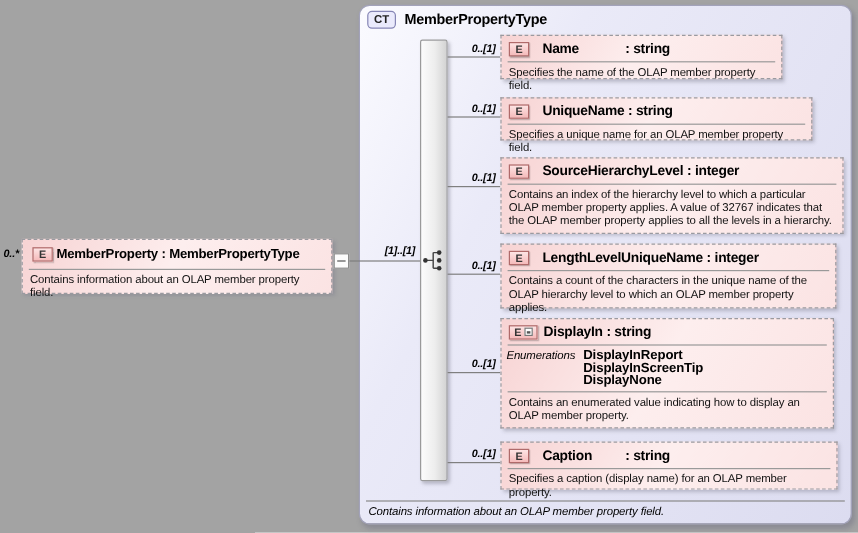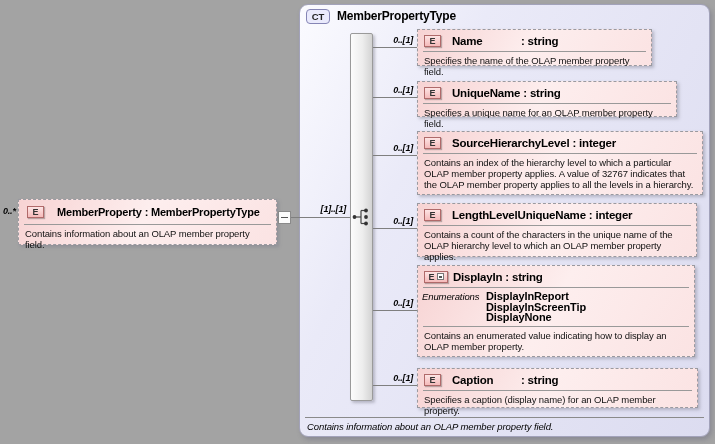--- a/index.html
+++ b/index.html
@@ -51,21 +51,21 @@
   .eltype{font-size:11.5px;font-weight:bold;margin-left:3px;letter-spacing:-0.2px;white-space:nowrap;}
   .sep{height:1px;background:#999;margin:0 5px;}
   .annot{font-size:9.5px;line-height:11px;color:#111;
          padding:3px 5px 2px 6px;letter-spacing:-0.1px;}
   .enum{display:flex;padding:3px 5px 3px 4px;}
   .enumlab{flex:none;width:64px;font-size:9.5px;font-style:italic;letter-spacing:-0.1px;}
   .enumvals{font-size:11px;font-weight:bold;line-height:10.5px;letter-spacing:-0.1px;}
 
   
   .rootbox .head{height:24px;padding-left:8px;}
-  .rootbox .elname{margin-left:13px;font-size:11px;}
+  .rootbox .elname{margin-left:3px;font-size:11px;}
   .rootbox .eltype{font-size:11px;}
 
   
   .toggle{position:absolute;left:278px;top:211px;width:13px;height:13px;box-sizing:border-box;
           border:1px solid #8a8a8a;background:#fcfcfc;z-index:5;}
   .toggle::after{content:"";position:absolute;left:2px;right:2px;top:5px;height:1px;background:#555;}
 </style>
 </head>
 <body>
 

